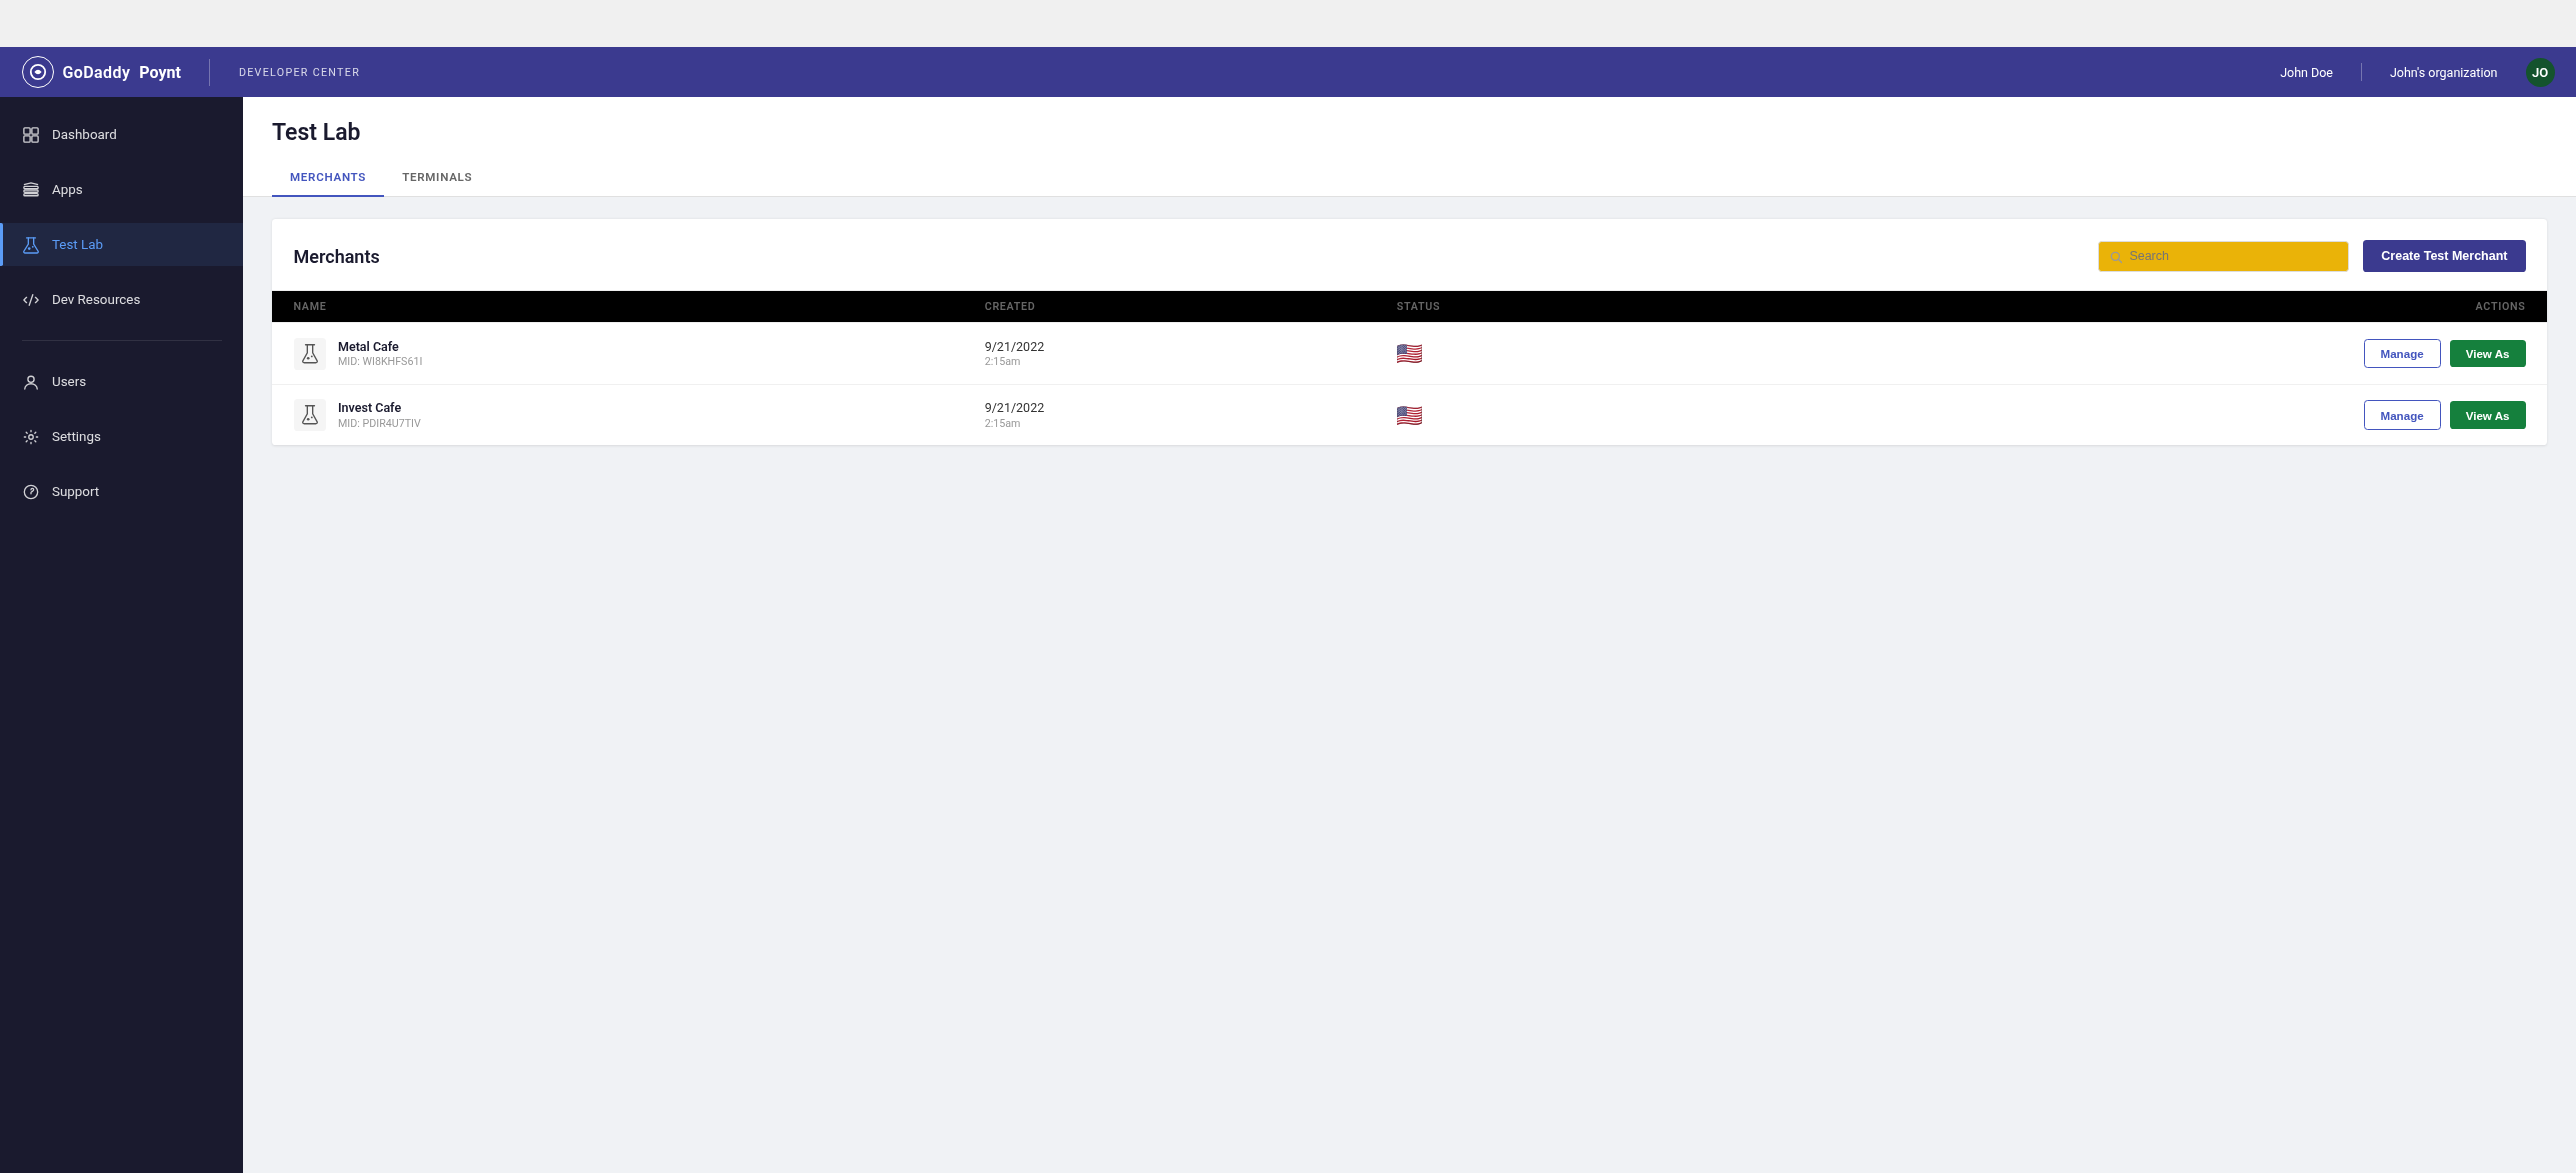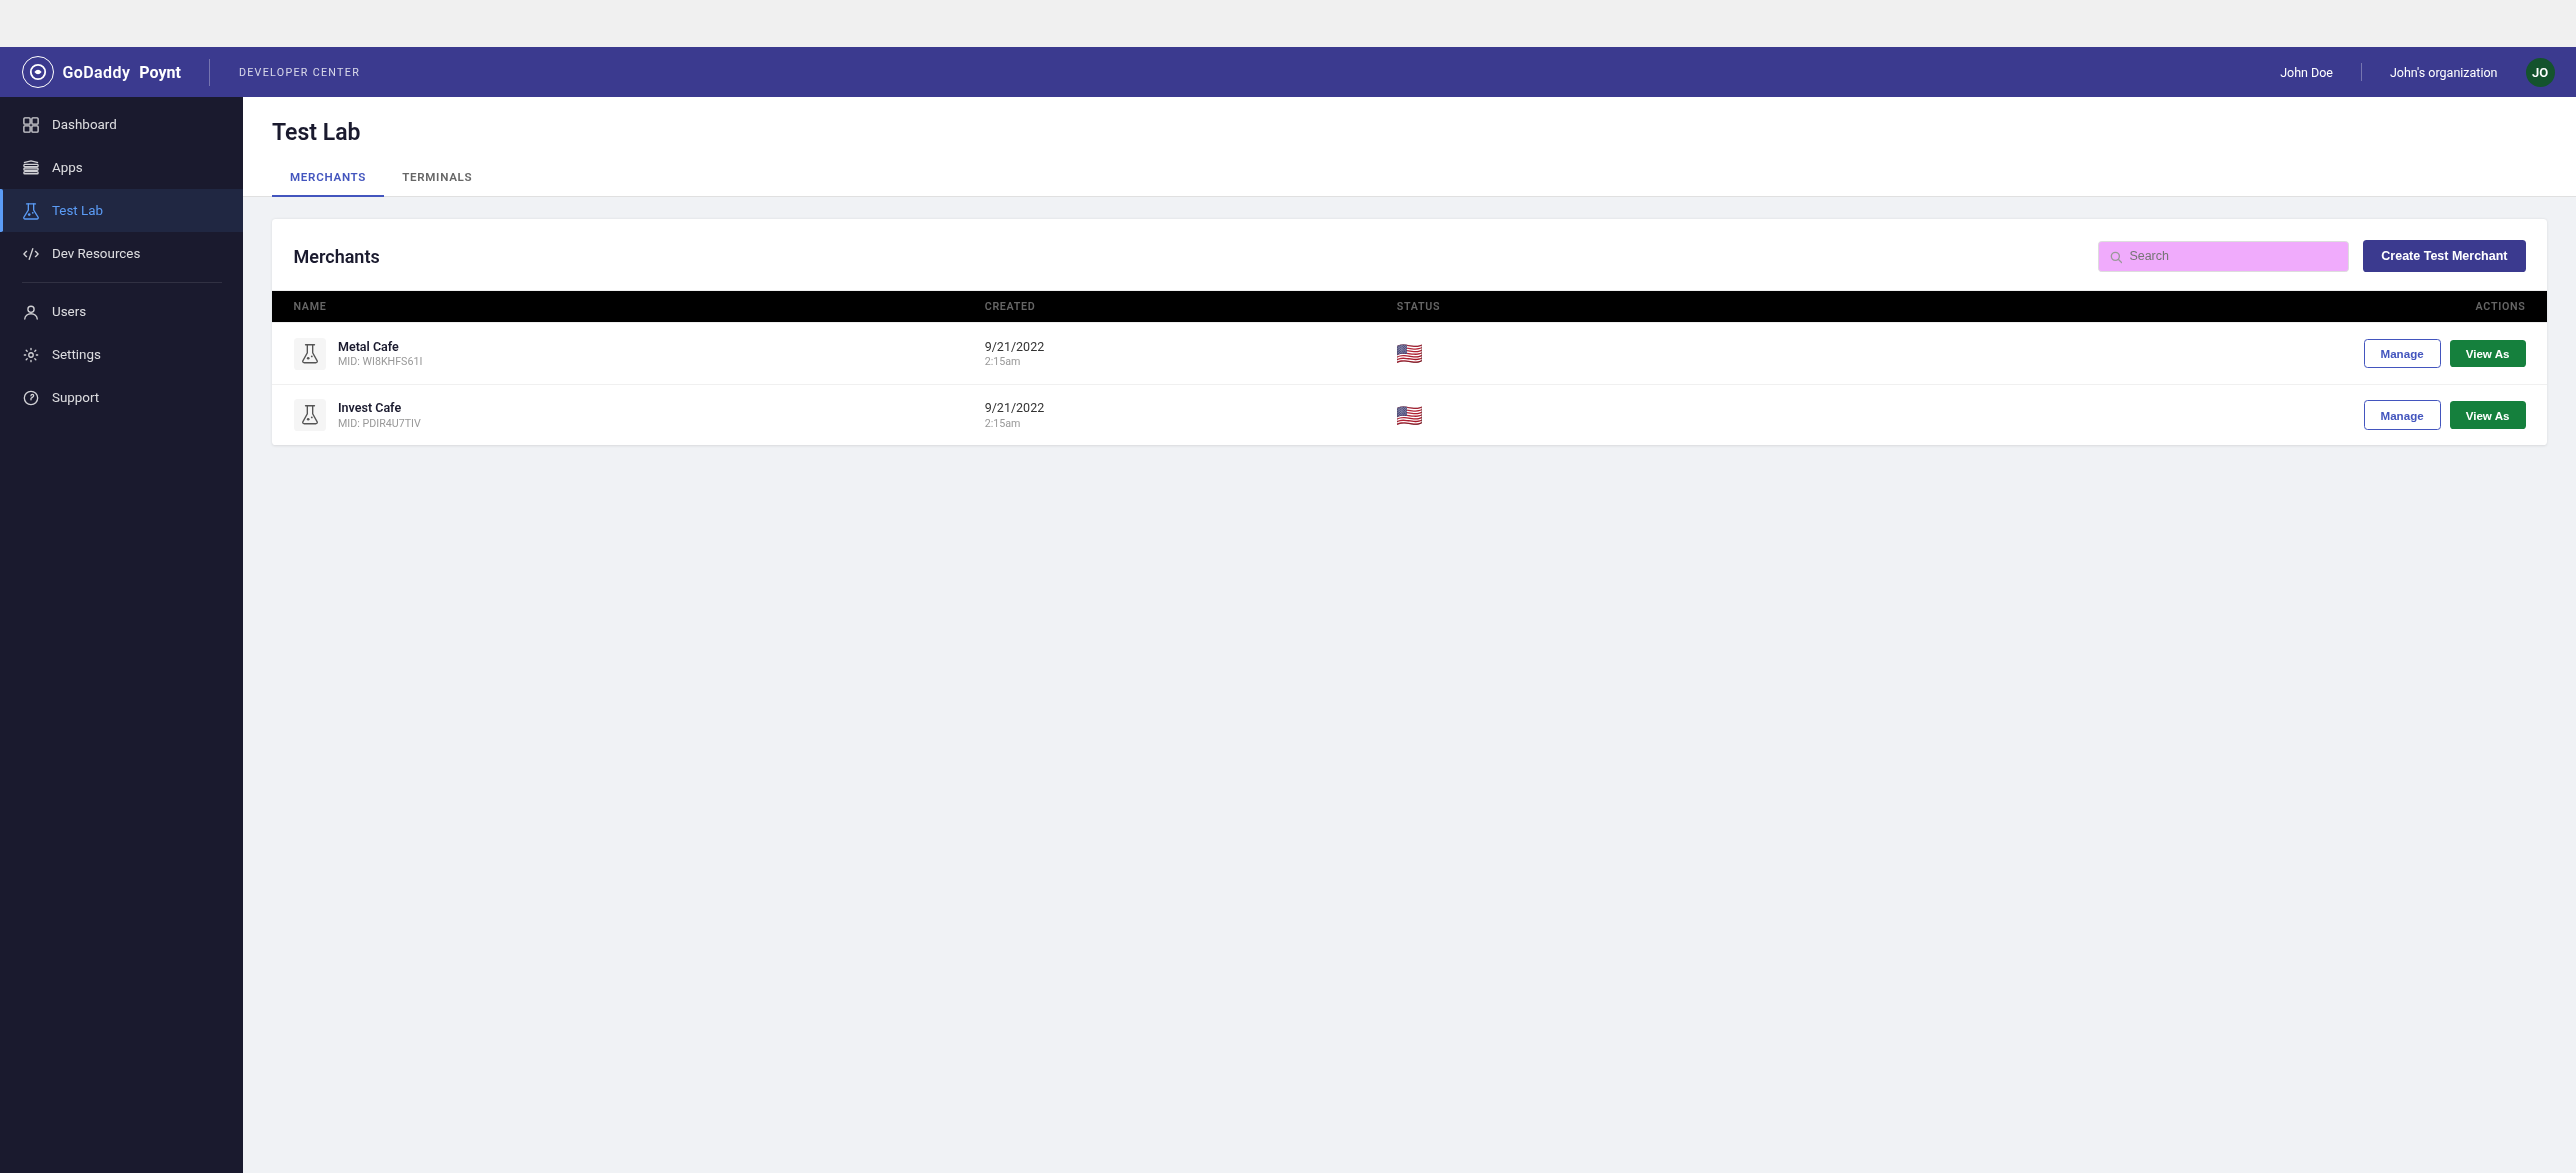--- a/index.html
+++ b/index.html
@@ -100,21 +100,22 @@
       overflow: hidden;
     }
 
     
     .sidebar {
       width: 243px;
       background: #1a1a2e;
       flex-shrink: 0;
       display: flex;
       flex-direction: column;
-      padding: 6px 0;
+      padding: 16px 0;
+      gap: 12px;
     }
     .sidebar-item {
       display: flex;
       align-items: center;
       gap: 12.5px;
       padding: 12.5px 21.5px;
       color: rgba(255,255,255,0.85);
       font-size: 13.4px;
       cursor: pointer;
       position: relative;
@@ -220,21 +221,21 @@
     }
 
     .search-box {
       display: flex;
       align-items: center;
       border: 0.9px solid #ddd;
       border-radius: 3.6px;
       padding: 7.2px 10.7px;
       gap: 7.2px;
       width: 251px;
-      background: #f0abfc;
+      background: #eab308;
     }
     .search-box input {
       border: none;
       outline: none;
       font-size: 12.5px;
       color: #333;
       width: 100%;
       background: transparent;
     }
     .search-icon-inner {

